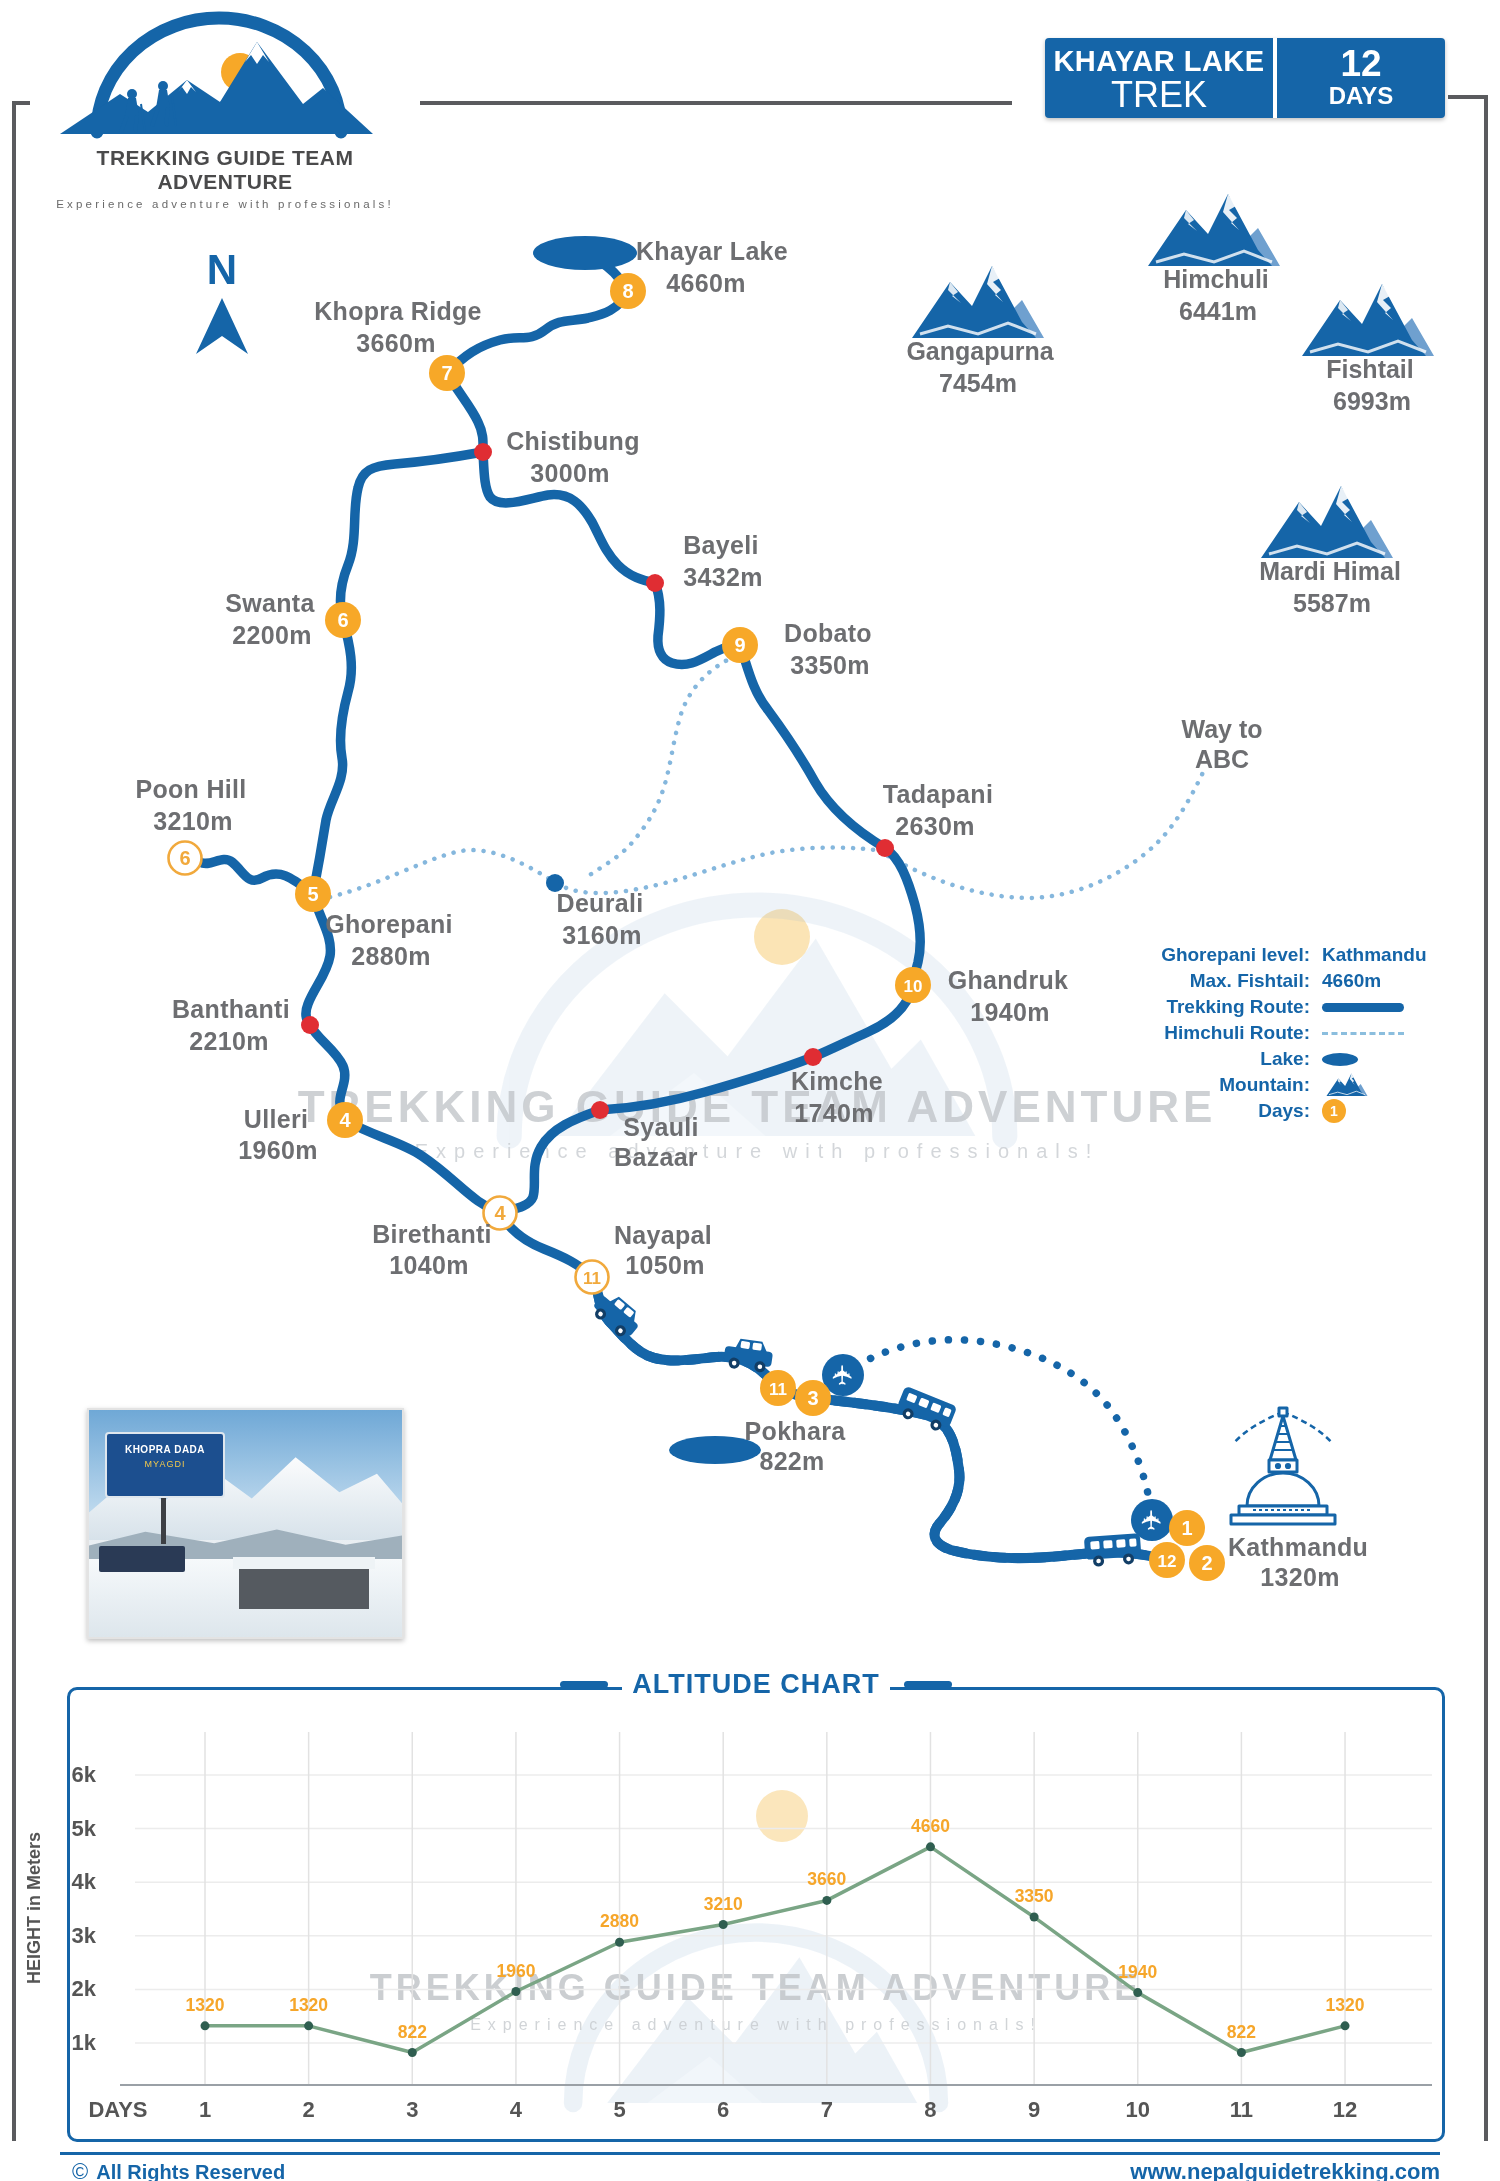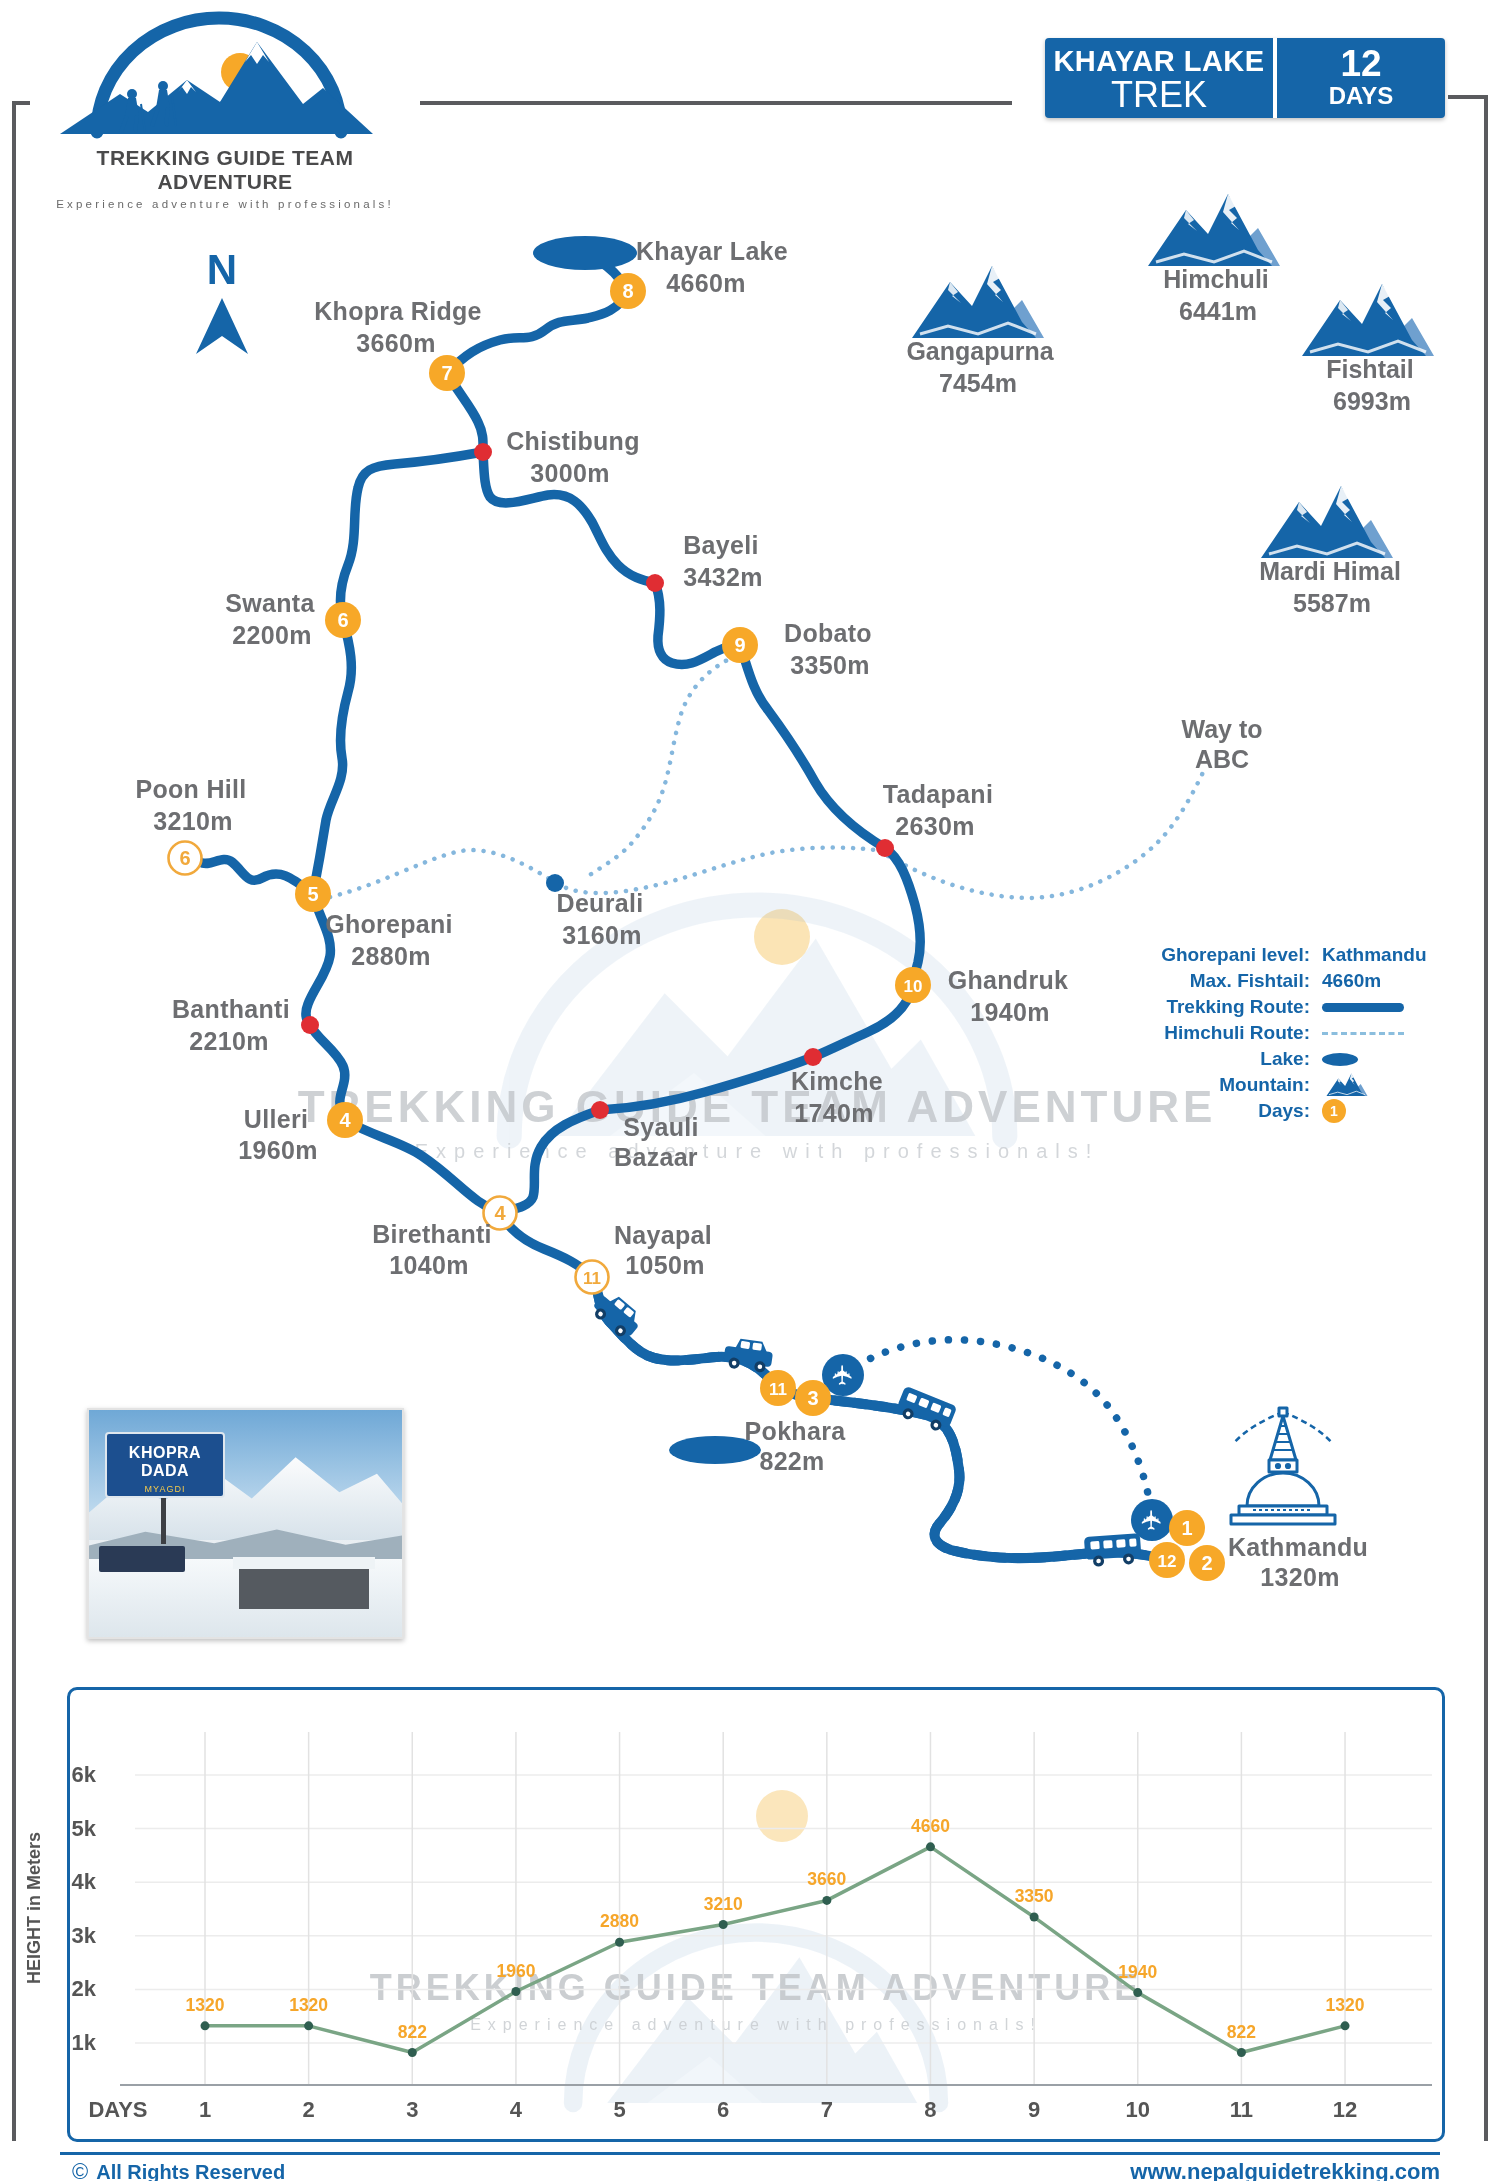--- a/index.html
+++ b/index.html
@@ -36,21 +36,21 @@
          box-shadow:0 2px 5px rgba(0,0,0,.25);overflow:hidden;background:linear-gradient(#6fa8d6,#cfe4f3 55%,#e9eef2 56%,#f4f7fa);}
   .ph-peaks{position:absolute;left:0;top:38px;width:100%;height:92px;background:linear-gradient(#ffffff,#d7e2ea);
             clip-path:polygon(0 70%,12% 35%,24% 58%,38% 20%,52% 55%,66% 10%,80% 48%,92% 28%,100% 60%,100% 100%,0 100%);}
   .ph-ridge{position:absolute;left:0;top:108px;width:100%;height:46px;background:#9fb0bc;
             clip-path:polygon(0 60%,18% 30%,40% 55%,60% 25%,82% 58%,100% 38%,100% 100%,0 100%);}
   .ph-snow{position:absolute;left:0;bottom:0;width:100%;height:78px;background:linear-gradient(#f6f9fb,#dde6ec);}
   .ph-lodge{position:absolute;left:150px;bottom:28px;width:130px;height:42px;background:#555a60;}
   .ph-lodge::before{content:"";position:absolute;left:-6px;top:-10px;width:142px;height:12px;background:#eef3f6;}
   .ph-sign{position:absolute;left:16px;top:22px;width:120px;height:66px;background:#1c4f8f;border:2px solid #dfe7ee;
            border-radius:4px;color:#fff;text-align:center;padding-top:10px;box-sizing:border-box;}
-  .ph-sign-1{font-size:16px;font-weight:bold;letter-spacing:.5px;}
+  .ph-sign-1{font-size:10px;font-weight:bold;letter-spacing:.5px;}
   .ph-sign-2{font-size:9px;color:#f2c94c;margin-top:4px;letter-spacing:1px;}
   .ph-pole{position:absolute;left:72px;top:88px;width:5px;height:46px;background:#3c3f44;}
   .ph-sign2{position:absolute;left:10px;top:136px;width:86px;height:26px;background:#2a3a55;border-radius:2px;}
   
   .chart-box{position:absolute;left:67px;top:1687px;width:1378px;height:455px;border:3px solid #1565A8;
              border-radius:10px;z-index:1;box-sizing:border-box;}
   .chart-title-wrap{position:absolute;left:456px;top:1669px;width:600px;display:flex;align-items:center;
                     justify-content:center;z-index:3;}
   .ct-bar{width:48px;height:7px;background:#1565A8;border-radius:4px;}
   .ct-text{margin:0 14px;background:#fff;padding:0 10px;color:#1565A8;font-size:27px;font-weight:bold;letter-spacing:1px;}
@@ -478,18 +478,23 @@
     <div class="ph-lodge"></div>
     <div class="ph-pole"></div>
     <div class="ph-sign">
       <div class="ph-sign-1">KHOPRA DADA</div>
       <div class="ph-sign-2">MYAGDI</div>
     </div>
     <div class="ph-sign2"></div>
   </div>
 
   <div class="chart-box"></div>
+  <div class="chart-title-wrap">
+    <span class="ct-bar"></span>
+    <span class="ct-text">ALTITUDE CHART</span>
+    <span class="ct-bar"></span>
+  </div>
 
   <div class="footer-line"></div>
   <div class="footer-left"><span class="cc">©</span><span>All Rights Reserved</span></div>
   <div class="footer-right">www.nepalguidetrekking.com</div>
 
 </div>
 
 </body></html>

